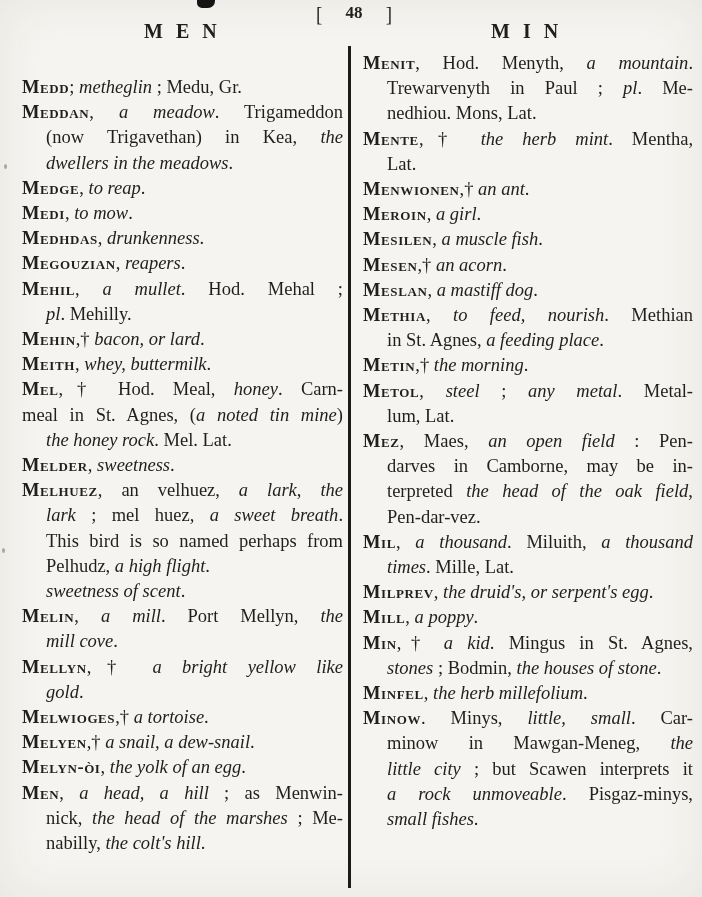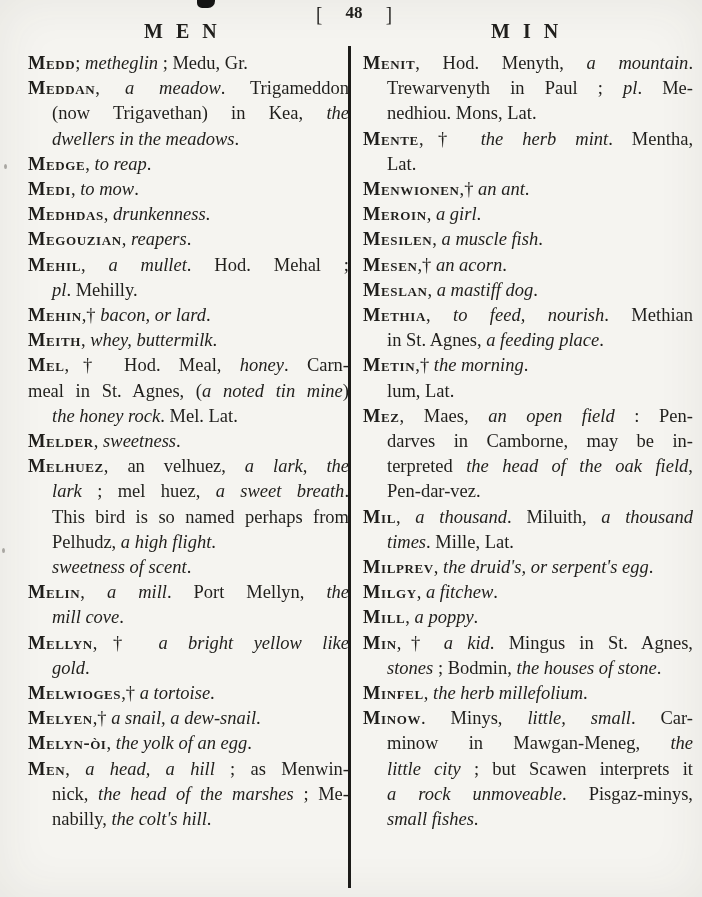--- a/index.html
+++ b/index.html
@@ -12,21 +12,21 @@
   }
   .smudge{position:absolute;left:197px;top:0;width:18px;height:8px;background:#141414;border-radius:0 0 7px 5px;}
   .speck{position:absolute;width:3px;height:5px;background:#6f6c66;border-radius:50%;opacity:.55;}
   .pagenum-row{position:absolute;top:3px;left:316px;width:76px;display:flex;justify-content:space-between;align-items:flex-start;font-size:17px;font-weight:700;}
   .bracket{font-size:19px;font-weight:400;transform:scaleY(1.15);}
   .colheader{position:absolute;top:20px;font-size:20px;font-weight:700;letter-spacing:13px;white-space:nowrap;}
   .colheader.left{left:144px;}
   .colheader.right{left:491px;}
   .divider{position:absolute;left:348px;top:46px;width:2.5px;height:842px;background:#1c1b19;}
   .col{position:absolute;top:51px;}
-  .col.left{left:28px;width:321px;}
+  .col.left{left:22px;width:321px;margin-top:24px;}
   .col.right{left:363px;width:330px;font-family:Liberation Serif, serif;}
   .entry{margin:0;}
   .line{
     font-size:18.5px;line-height:25.2px;
     text-align:justify;text-align-last:justify;text-justify:inter-word;
     white-space:nowrap;
   }
   .line.end{text-align-last:left;}
   .line.ind{padding-left:24px;}
   .sc{font-variant:small-caps;font-weight:700;letter-spacing:.6px;}
@@ -150,37 +150,35 @@
         <div class="line end"><span class="sc">Meslan</span><span class="rm">, </span><span class="it">a mastiff dog</span><span class="rm">.</span></div>
       </div>
       <div class="entry">
         <div class="line"><span class="sc">Methia</span><span class="rm">, </span><span class="it">to feed, nourish</span><span class="rm">. Methian</span></div>
         <div class="line ind end"><span class="rm">in St. Agnes, </span><span class="it">a feeding place</span><span class="rm">.</span></div>
       </div>
       <div class="entry">
         <div class="line end"><span class="sc">Metin</span><span class="rm">,† </span><span class="it">the morning</span><span class="rm">.</span></div>
       </div>
       <div class="entry">
+        <div class="line"><span class="sc">Metol</span><span class="rm">, </span><span class="it">steel</span><span class="rm"> ; </span><span class="it">any metal</span><span class="rm">. Metal-</span></div>
         <div class="line ind end"><span class="rm">lum, Lat.</span></div>
       </div>
       <div class="entry">
         <div class="line"><span class="sc">Mez</span><span class="rm">, Maes, </span><span class="it">an open field</span><span class="rm"> : Pen-</span></div>
         <div class="line ind"><span class="rm">darves in Camborne, may be in-</span></div>
         <div class="line ind"><span class="rm">terpreted </span><span class="it">the head of the oak field</span><span class="rm">,</span></div>
         <div class="line ind end"><span class="rm">Pen-dar-vez.</span></div>
       </div>
       <div class="entry">
         <div class="line"><span class="sc">Mil</span><span class="rm">, </span><span class="it">a thousand</span><span class="rm">. Miluith, </span><span class="it">a thousand</span></div>
         <div class="line ind end"><span class="it">times</span><span class="rm">. Mille, Lat.</span></div>
       </div>
       <div class="entry">
         <div class="line end"><span class="sc">Milprev</span><span class="rm">, </span><span class="it">the druid's, or serpent's egg</span><span class="rm">.</span></div>
-      </div>
-      <div class="entry">
-        <div class="line end"><span class="sc">Milgy</span><span class="rm">, </span><span class="it">a fitchew</span><span class="rm">.</span></div>
       </div>
       <div class="entry">
         <div class="line end"><span class="sc">Mill</span><span class="rm">, </span><span class="it">a poppy</span><span class="rm">.</span></div>
       </div>
       <div class="entry">
         <div class="line"><span class="sc">Min</span><span class="rm">,† </span><span class="it">a kid</span><span class="rm">. Mingus in St. Agnes,</span></div>
         <div class="line ind end"><span class="it">stones</span><span class="rm"> ; Bodmin, </span><span class="it">the houses of stone</span><span class="rm">.</span></div>
       </div>
       <div class="entry">
         <div class="line end"><span class="sc">Minfel</span><span class="rm">, </span><span class="it">the herb millefolium</span><span class="rm">.</span></div>

